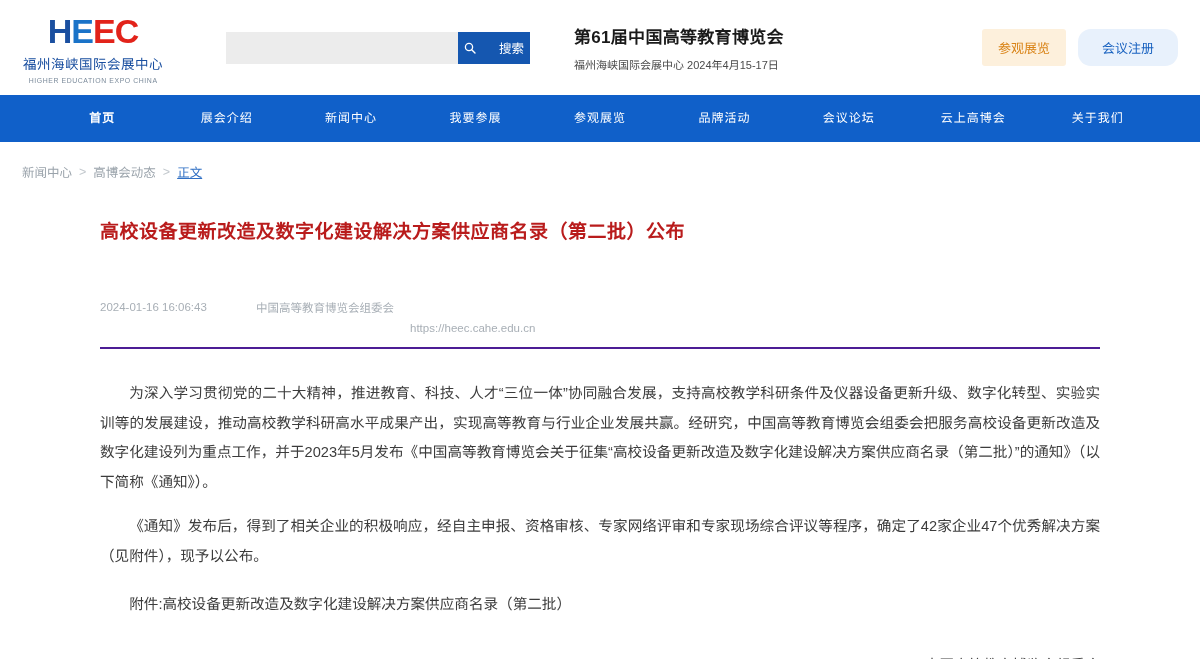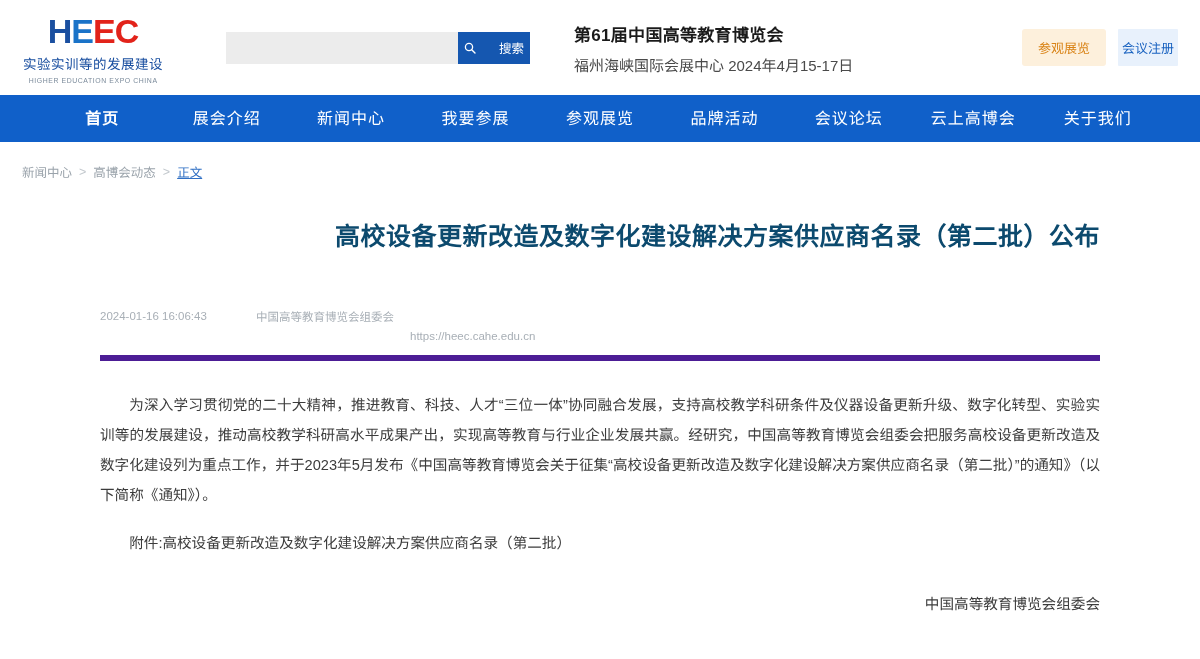--- a/index.html
+++ b/index.html
@@ -103,21 +103,21 @@
     flex-direction: column;
     justify-content: center;
   }
   .expo-title {
     font-size: 17px;
     font-weight: bold;
     color: #1a1a1a;
     letter-spacing: 0.3px;
   }
   .expo-sub {
-    font-size: 15px;
+    font-size: 11px;
     color: #4a4a4a;
     margin-top: 8px;
   }
 
   .header-actions {
     margin-left: auto;
     display: flex;
     align-items: center;
     gap: 12px;
   }
@@ -129,39 +129,39 @@
     padding: 9px 16px;
     border-radius: 3px;
     cursor: pointer;
     font-family: "Liberation Sans", sans-serif;
   }
   .btn-register {
     background: #e8f1fc;
     color: #1a63c0;
     border: none;
     font-size: 13px;
-    padding: 9px 4px;
-    border-radius: 1px;
+    padding: 9px 24px;
+    border-radius: 13px;
     cursor: pointer;
     font-family: "Liberation Sans", sans-serif;
   }
 
   
   .nav {
     height: 47px;
     background: #1060c9;
     display: flex;
     align-items: center;
     padding: 0 40px;
   }
   .nav-item {
     flex: 1;
     text-align: center;
     color: #ffffff;
-    font-size: 16px;
+    font-size: 12px;
     letter-spacing: 1px;
     cursor: pointer;
     line-height: 47px;
     white-space: nowrap;
   }
   .nav-item.active { font-weight: bold; }
 
   
   .breadcrumb {
     padding: 20px 0 0 22px;
@@ -182,32 +182,32 @@
     text-decoration: underline;
   }
 
   
   .article {
     width: 1000px;
     margin: 0 auto;
     padding: 0 0 0 0;
   }
   .art-title {
-    text-align: right;
-    font-size: 25px;
+    text-align: left;
+    font-size: 19px;
     font-weight: bold;
-    color: #0c4a6e;
+    color: #b91c1c;
     margin-top: 38px;
     letter-spacing: 0.5px;
     line-height: 1.4;
   }
   .art-meta {
     margin-top: 35px;
     padding-bottom: 13px;
-    border-bottom: 6px solid #4c1d95;
+    border-bottom: 2px solid #4c1d95;
     display: flex;
     align-items: center;
     font-size: 11.5px;
     color: #a8afb6;
   }
   .art-meta .m-date { width: 156px; }
   .art-meta .m-source { margin-right: 16px; }
   .art-meta .m-url { color: #a8afb6; margin-top: 41px; }
 
   .art-body {
@@ -241,21 +241,21 @@
 
 <div class="header">
 
   <div class="logo-block">
     <div class="logo-letters">
       <span class="logo-h">H</span>
       <span class="logo-e1">E</span>
       <span class="logo-e2">E</span>
       <span class="logo-c">C</span>
     </div>
-    <div class="logo-cn">实验实训等的发展建设</div>
+    <div class="logo-cn">福州海峡国际会展中心</div>
     <div class="logo-en">HIGHER EDUCATION EXPO CHINA</div>
   </div>
 
   <div class="search-wrap">
     <input class="search-input" type="text" placeholder="" style="">
     <button class="search-btn">
       <span>
         <svg width="12" height="12" viewBox="0 0 12 12" aria-hidden="true">
           <circle cx="5" cy="5" r="3.6" fill="none" stroke="#ffffff" stroke-width="1.3"></circle>
           <line x1="7.7" y1="7.7" x2="11" y2="11" stroke="#ffffff" stroke-width="1.4" stroke-linecap="round"></line>
@@ -300,20 +300,21 @@
   <h1 class="art-title">高校设备更新改造及数字化建设解决方案供应商名录（第二批）公布</h1>
 
   <div class="art-meta">
     <span class="m-date">2024-01-16 16:06:43</span>
     <span class="m-source">中国高等教育博览会组委会</span>
     <span class="m-url">https://heec.cahe.edu.cn</span>
   </div>
 
   <div class="art-body">
     <p>为深入学习贯彻党的二十大精神，推进教育、科技、人才“三位一体”协同融合发展，支持高校教学科研条件及仪器设备更新升级、数字化转型、实验实训等的发展建设，推动高校教学科研高水平成果产出，实现高等教育与行业企业发展共赢。经研究，中国高等教育博览会组委会把服务高校设备更新改造及数字化建设列为重点工作，并于2023年5月发布《中国高等教育博览会关于征集“高校设备更新改造及数字化建设解决方案供应商名录（第二批）”的通知》（以下简称《通知》）。</p>
+    <p>《通知》发布后，得到了相关企业的积极响应，经自主申报、资格审核、专家网络评审和专家现场综合评议等程序，确定了42家企业47个优秀解决方案（见附件），现予以公布。</p>
     <div class="art-attach">附件:高校设备更新改造及数字化建设解决方案供应商名录（第二批）</div>
   </div>
 
   <div class="sign">
     <div>中国高等教育博览会组委会</div>
 
   </div>
 </article>
 
 </body></html>

